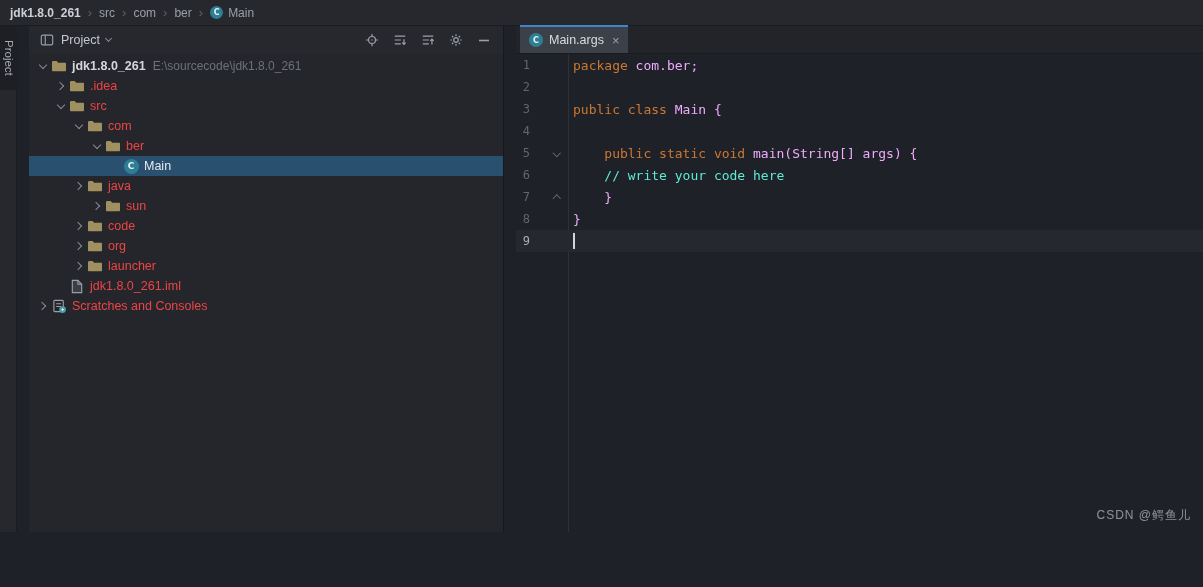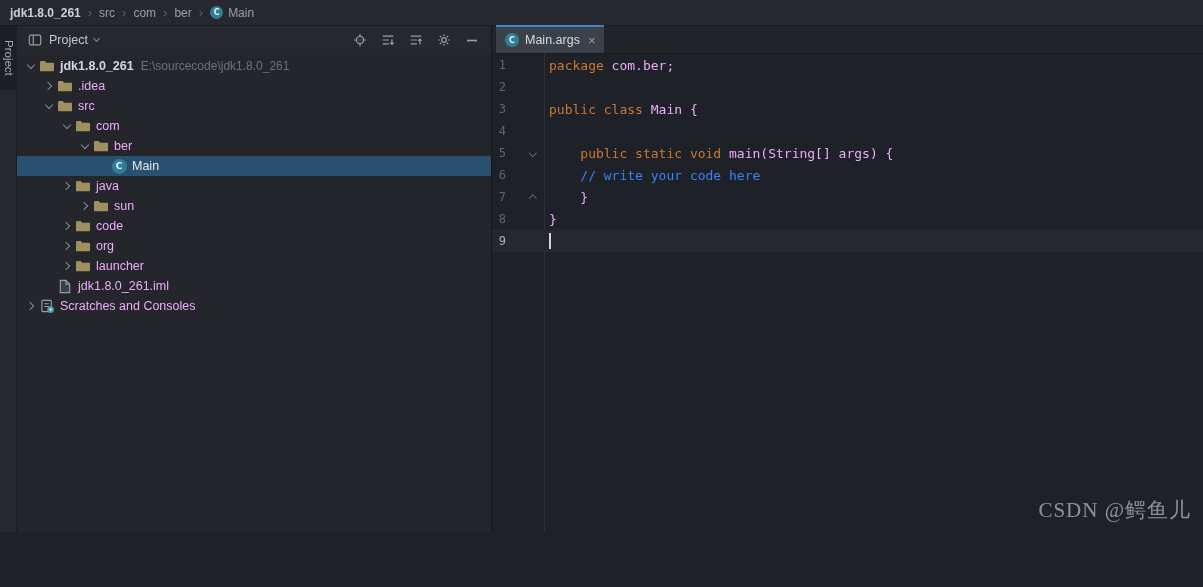--- a/index.html
+++ b/index.html
@@ -16,21 +16,21 @@
   .bc-sep { color:#5C6167; font-size:13px; margin:0 7px; }
   .bc-class { display:flex; align-items:center; gap:5px; }
 
   .cicon { display:inline-flex; align-items:center; justify-content:center;
     border-radius:50%; background:#2E7F95; color:#E9F4F7; font-weight:bold;
     font-family:"DejaVu Sans", sans-serif; flex:none; }
   .cicon.sm { width:13px; height:13px; font-size:8px; }
   .cicon.md { width:15px; height:15px; font-size:9px; }
   .cicon.tab-ic { width:14px; height:14px; font-size:8px; }
 
-  .main { flex:1; display:flex; min-height:0; }
+  .main { flex:1; display:flex; min-height:0;gap:12px; }
 
   
   .stripe { width:17px; background:#26282E; flex:none; border-right:1px solid #1B1C20; }
   .stripe-btn { width:17px; height:64px; background:#1D1F24; display:flex;
     align-items:center; justify-content:center; cursor:pointer; }
   .stripe-label { writing-mode:vertical-rl; color:#A7ACB2; font-size:11.5px; }
 
   
   .project-panel { width:475px; flex:none; background:#24262C; display:flex;
     flex-direction:column; border-right:1px solid #17181B; }
@@ -51,21 +51,21 @@
   .ph-caret { width:10px; height:10px; display:inline-flex; margin-top:2px; }
   .ph-caret::before { content:""; width:4px; height:4px;
     border-right:1.3px solid #868D95; border-bottom:1.3px solid #868D95;
     transform:rotate(45deg); }
 
   .tree { flex:1; padding-top:2px; }
   .trow { height:20px; display:flex; align-items:center; cursor:pointer; }
   .trow.selected, .trow.selected:hover { background:#2A5070; }
   .ticon { width:16px; height:16px; display:inline-flex; align-items:center;
     justify-content:center; margin-right:5px; flex:none; }
-  .tlabel { color:#f0abfc; font-size:12.5px; white-space:pre; }
+  .tlabel { color:#ef4444; font-size:12.5px; white-space:pre; }
   .tlabel.bold { color:#D4D8DE; font-weight:bold; }
   .trow.selected .tlabel { color:#E6E9ED; }
   .tpath { color:#6C727A; font-size:12px; margin-left:7px; white-space:pre; }
 
   
   .editor-pane { flex:1; background:#1E2127; position:relative; display:flex;
     flex-direction:column; min-width:0; }
   .tab-bar { height:28px; background:#222429; border-bottom:1px solid #1A1B1F;
     display:flex; align-items:flex-end; flex:none; }
   .tab { height:28px; background:#3C4149; border-top:2px solid #3E86C7;
@@ -87,26 +87,26 @@
     padding-right:7px; }
   .fold-chev { width:9px; height:9px; display:inline-flex; align-items:center;
     justify-content:center; cursor:pointer; }
   .fold-chev::before { content:""; width:4.5px; height:4.5px;
     border-right:1.4px solid #6A7078; border-bottom:1.4px solid #6A7078; }
   .fold-chev.down::before { transform:rotate(45deg); }
   .fold-chev.up::before { transform:rotate(-135deg); margin-top:3px; }
   .code { white-space:pre; padding-left:5px; color:#A9B7C6; }
   .kw { color:#CC7832; }
   .pl { color:#f0abfc; }
-  .cm { color:#3b82f6; }
+  .cm { color:#5eead4; }
   .caret { display:inline-block; width:1.5px; height:16px; background:#CFD6DD;
     vertical-align:middle; }
 
   .watermark { position:absolute; right:12px; bottom:8px; color:rgba(255,255,255,0.5);
-    font-size:21px; letter-spacing:1px; font-family:Liberation Serif, serif; }
+    font-size:12px; letter-spacing:1px; font-family:Liberation Sans, sans-serif; }
 
   svg { display:block; }
 </style>
 </head>
 <body>
 
 <div class="app">
 
   <div class="breadcrumb-bar">
     <span class="bc bold">jdk1.8.0_261</span>

